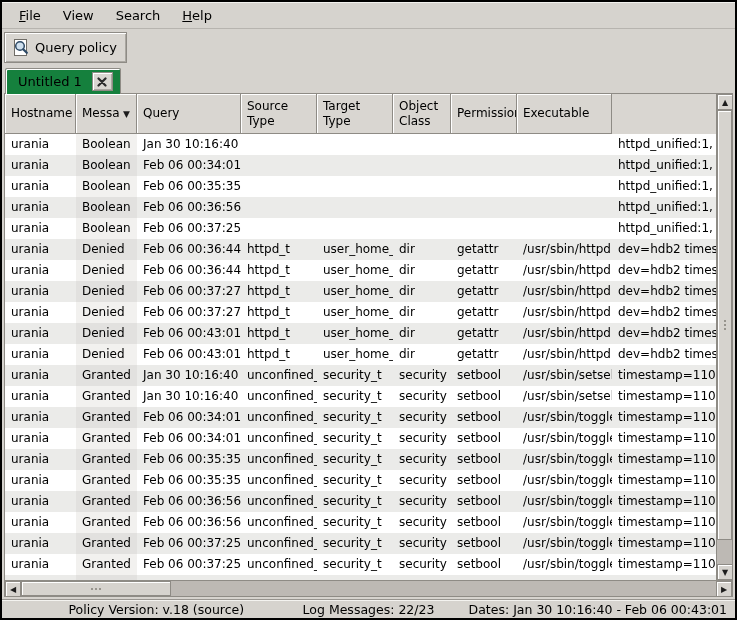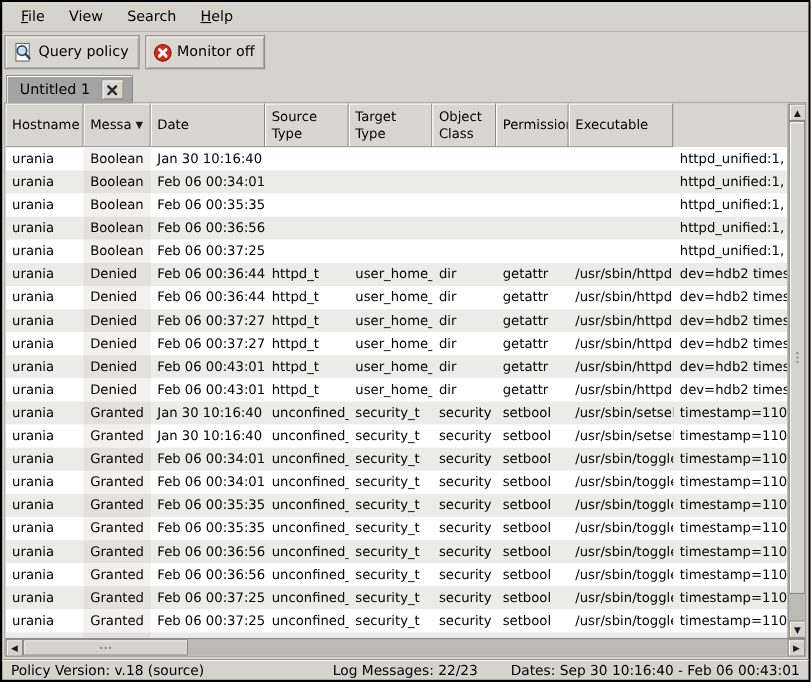--- a/index.html
+++ b/index.html
@@ -35,21 +35,21 @@
     box-shadow: inset 1px 1px 0 #ffffff, inset -1px -1px 0 #aaa7a1;
     font-size:13px;
   }
   .ticon { display:flex; align-items:center; }
 
   
   .tabstrip { height:27px; display:flex; align-items:flex-end; padding-left:3px; flex:0 0 auto; position:relative; z-index:2; }
   .tab {
     height:26px; display:flex; align-items:center; gap:10px;
     padding:0 7px 0 12px;
-    background:#a3a3a3;
+    background:#15803d;
     border:1px solid #8e8b85; border-bottom:none;
     border-top-left-radius:2px; border-top-right-radius:2px;
     box-shadow: inset 1px 1px 0 #ffffff;
     margin-bottom:-1px; font-size:13px;
   }
   .tab-close {
     width:21px; height:19px; display:flex; align-items:center; justify-content:center;
     background:#d9d6d1; border:1px solid #8e8b85;
     box-shadow: inset 1px 1px 0 #ffffff, inset -1px -1px 0 #aaa7a1;
   }
@@ -117,21 +117,21 @@
 
   
   .status-gap { height:2px; flex:0 0 auto; }
   .statusbar {
     height:20px; flex:0 0 auto;
     display:flex; align-items:center;
     padding:0 8px;
     box-shadow: inset 0 1px 0 #989590, inset 0 2px 0 #f4f3f0;
     font-size:12.5px;
   }
-  .status-left { flex:1; text-align:left; }
+  .status-left { flex:1; text-align:center; }
   .status-center { flex:0 0 auto; }
   .status-right { flex:1; text-align:right; }
 </style>
 </head>
 <body>
 
 <div class="window">
 
   <div class="menubar">
       <div class="menu-item"><u>F</u>ile</div>
@@ -144,29 +144,20 @@
       <div class="tbtn">
         <span class="ticon">
           <svg width="20" height="20" viewBox="0 0 20 20">
             <rect x="3.5" y="1.5" width="12" height="16" fill="#ffffff" stroke="#6f6c66"></rect>
             <circle cx="9" cy="8" r="4.3" fill="#cfe0ee" stroke="#2e4a66" stroke-width="1.5"></circle>
             <line x1="12.2" y1="11.2" x2="15.8" y2="14.8" stroke="#2e4a66" stroke-width="2.3" stroke-linecap="round"></line>
           </svg>
         </span>
         <span class="tlabel">Query policy</span>
       </div>
-      <div class="tbtn">
-        <span class="ticon">
-          <svg width="18" height="18" viewBox="0 0 18 18">
-            <circle cx="9" cy="9" r="7.6" fill="#d42a1c" stroke="#8c1408"></circle>
-            <path d="M6 6 L12 12 M12 6 L6 12" stroke="#ffffff" stroke-width="2.7" stroke-linecap="round"></path>
-          </svg>
-        </span>
-        <span class="tlabel">Monitor off</span>
-      </div>
     </div>
 
   <div class="tabstrip">
     <div class="tab">
       <span>Untitled 1</span>
       <span class="tab-close">
         <svg width="10" height="10" viewBox="0 0 10 10">
           <path d="M1.5 1.5 L8.5 8.5 M8.5 1.5 L1.5 8.5" stroke="#2b2b2b" stroke-width="2.2" stroke-linecap="round"></path>
         </svg>
       </span>
@@ -178,21 +169,21 @@
       <div class="table-main">
         <div class="header-row">
             <div class="hcell" style="width: 71px;">
               <span class="hlabel">Hostname</span>
             </div>
             <div class="hcell" style="width: 61px;">
               <span class="hlabel">Messa</span>
               <span class="sort-arrow">▼</span>
             </div>
             <div class="hcell" style="width: 104px;">
-              <span class="hlabel">Date</span>
+              <span class="hlabel">Query</span>
             </div>
             <div class="hcell" style="width: 76px;">
               <span class="hlabel">Source
 Type</span>
             </div>
             <div class="hcell" style="width: 76px;">
               <span class="hlabel">Target
 Type</span>
             </div>
             <div class="hcell" style="width: 58px;">
@@ -472,16 +463,16 @@
         <span>▶</span>
       </div>
     </div>
   </div>
 
   <div class="status-gap"></div>
 
   <div class="statusbar">
     <span class="status-left">Policy Version: v.18 (source)</span>
     <span class="status-center">Log Messages: 22/23</span>
-    <span class="status-right">Dates: Sep 30 10:16:40 - Feb 06 00:43:01</span>
+    <span class="status-right">Dates: Jan 30 10:16:40 - Feb 06 00:43:01</span>
   </div>
 
 </div>
 
 </body></html>

